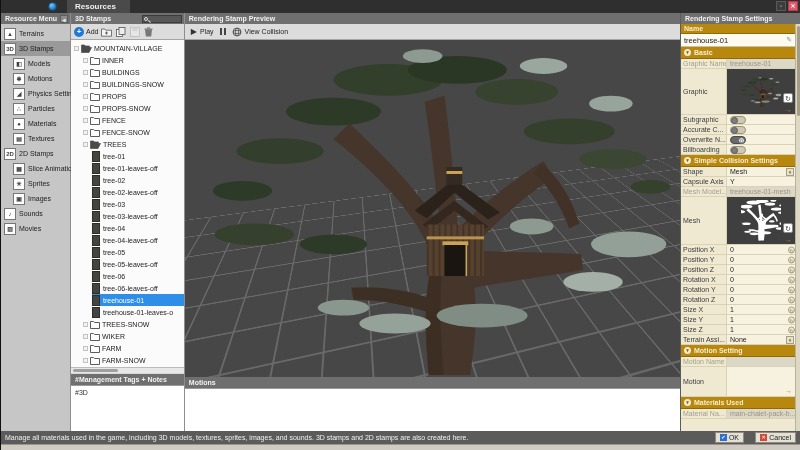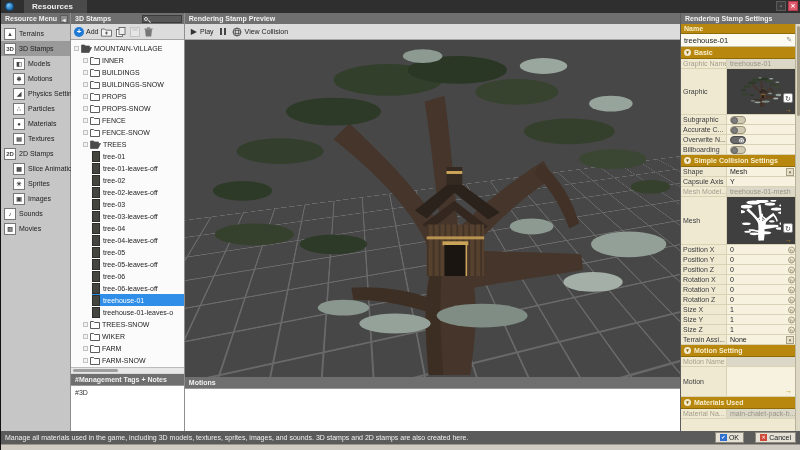--- a/index.html
+++ b/index.html
@@ -1,20 +1,20 @@
 <!DOCTYPE html>
 <html><head>
 <meta charset="utf-8">
 <style>
   html,body{margin:0;padding:0;background:#222;}
   *{box-sizing:border-box;}
   .app{position:relative;width:800px;height:450px;background:#b9b9b9;
        font-family:"Liberation Sans",sans-serif;overflow:hidden;border-left:1px solid #111;}
   
-  .titlebar{height:13px;background:#2f2f2f;display:flex;align-items:center;position:relative;}
+  .titlebar{height:13px;background:#2f2f2f;display:flex;align-items:center;position:relative;padding-left:43px;}
   .gear{width:9px;height:9px;border-radius:50%;margin-left:4px;
         background:radial-gradient(circle at 35% 30%,#7cc4f2,#1d72b8 70%);border:1px solid #0c4f86;}
   .title-tab{margin-left:10px;background:#4a4a4a;color:#efefef;font-size:8px;font-weight:bold;
              padding:1px 14px 1px 8px;height:13px;line-height:12px;}
   .winbtns{position:absolute;right:2px;top:1px;display:flex;gap:2px;}
   .winbtn{width:10px;height:10px;background:#3d3d3d;border:1px solid #5a5a5a;color:#bbb;
           font-size:6px;line-height:8px;text-align:center;}
   .winbtn.close{background:#e05a6e;border-color:#b53a4c;color:#fff;font-weight:bold;}
   
   .main{display:flex;height:418px;}

